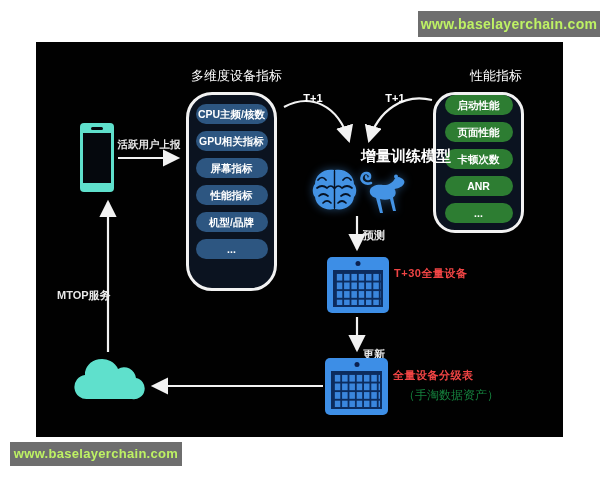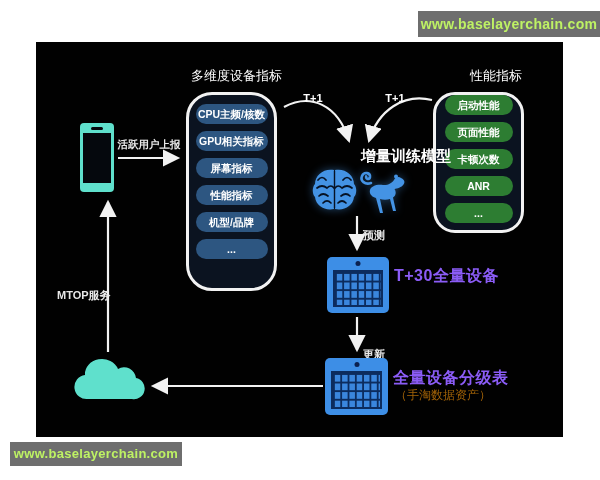--- a/index.html
+++ b/index.html
@@ -45,25 +45,25 @@
   .t1{position:absolute;color:#ffffff;font-size:11px;font-weight:bold;width:32px;text-align:center;}
   .t1-left{left:297px;top:92px;}
   .t1-right{left:379px;top:92px;}
   .model-title{position:absolute;left:307px;top:147px;width:102px;text-align:center;
     color:#ffffff;font-size:15px;font-weight:bold;white-space:nowrap;margin-left:48px;}
   .flow-label{position:absolute;color:#e8e8e8;font-size:11px;font-weight:bold;white-space:nowrap;}
   .predict{left:363px;top:228px;}
   .update{left:363px;top:347px;}
   .report{left:116px;top:138px;width:66px;text-align:center;font-size:10.5px;}
   .mtop{left:57px;top:288px;}
-  .big-label{position:absolute;color:#8b5cf6;font-size:16px;font-weight:bold;white-space:nowrap;letter-spacing:.5px;}
+  .big-label{position:absolute;color:#ef4444;font-size:11px;font-weight:bold;white-space:nowrap;letter-spacing:.5px;}
   .t30{left:394px;top:266px;}
   .grading{left:393px;top:368px;}
-  .sub-label{position:absolute;left:395px;top:387px;width:104px;text-align:left;
-    color:#a16207;font-size:12px;white-space:nowrap;}
+  .sub-label{position:absolute;left:395px;top:387px;width:104px;text-align:right;
+    color:#15803d;font-size:12px;white-space:nowrap;}
   
   .phone{position:absolute;left:80px;top:123px;width:34px;height:69px;
     background:#5fe0cc;border-radius:4px;}
   .phone .screen{position:absolute;left:3px;right:3px;top:10px;bottom:9px;background:#05080d;}
   .phone .speaker{position:absolute;left:50%;top:4px;transform:translateX(-50%);
     width:12px;height:3px;border-radius:2px;background:#05080d;}
   
   .cal{position:absolute;background:#3d8ee6;border-radius:5px;}
   .cal1{left:327px;top:257px;width:62px;height:56px;}
   .cal2{left:325px;top:358px;width:63px;height:57px;}

